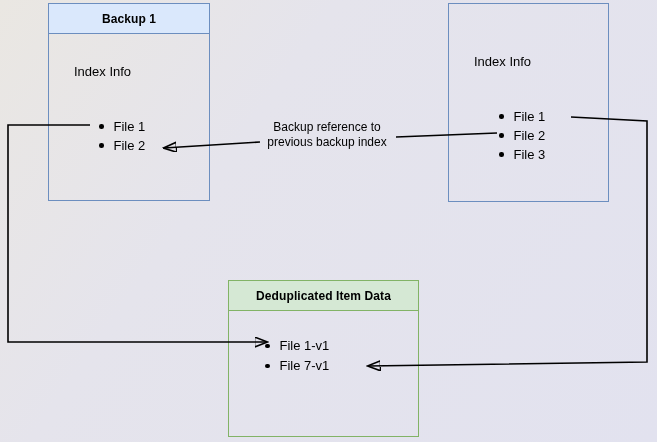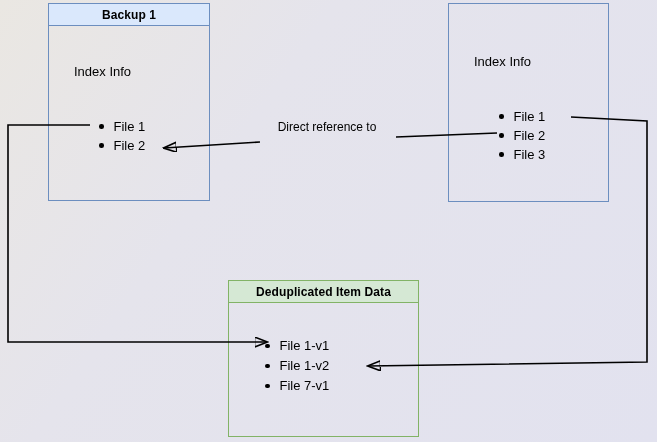--- a/index.html
+++ b/index.html
@@ -21,21 +21,21 @@
   .box {
     position: absolute;
     box-sizing: border-box;
     background: transparent;
     z-index: 1;
   }
   .box.blue  { border: 1.5px solid var(--blue-border, #6c8ebf); }
   .box.green { border: 1.5px solid var(--green-border, #82b366); }
   .box-header {
     box-sizing: border-box;
-    height: 22px;
+    height: 30px;
     display: flex;
     align-items: center;
     justify-content: center;
     font-size: 12px;
     font-weight: 700;
     letter-spacing: 0.1px;
   }
   .box.blue  .box-header { background: var(--blue-fill, #dae8fc);  border-bottom: 1.5px solid var(--blue-border, #6c8ebf); }
   .box.green .box-header { background: var(--green-fill, #d5e8d4); border-bottom: 1.5px solid var(--green-border, #82b366); }
   .box-subtitle {
@@ -142,38 +142,35 @@
 
   <div class="box green" id="dedup-box" data-name="deduplicated-item-data-box">
     <div class="box-header" data-name="dedup-header">Deduplicated Item Data</div>
     <ul class="file-list wide" data-name="dedup-file-list">
         <li data-name="file-list-item">
           <span class="dot" data-name="bullet-icon"></span>
           <span data-name="file-label">File 1-v1</span>
         </li>
         <li data-name="file-list-item">
           <span class="dot" data-name="bullet-icon"></span>
-          <span data-name="file-label">File 1-v2</span>
-        </li>
-        <li data-name="file-list-item">
-          <span class="dot" data-name="bullet-icon"></span>
           <span data-name="file-label">File 7-v1</span>
         </li>
       </ul>
   </div>
 
   <svg class="edges" data-name="diagram-edges" viewBox="0 0 657 442">
     <defs>
       <marker id="arrowhead" markerUnits="userSpaceOnUse" markerWidth="14" markerHeight="12" refX="12.5" refY="5" orient="auto">
         <path d="M0 0 L13 5 L0 10 Z" fill="#000" stroke="none"></path>
       </marker>
     </defs>
     <path data-name="edge-backup1-to-dedup" d="M90 125 L8 125 L8 342 L267 342" marker-end="url(#arrowhead)"></path>
     <path data-name="edge-backup2-to-backup1-right-segment" d="M497 133 L396 137"></path>
     <path data-name="edge-backup2-to-backup1-left-segment" d="M260 142 L164 148" marker-end="url(#arrowhead)"></path>
     <path data-name="edge-backup2-to-dedup" d="M571 117 L647 121 L647 362 L368 366" marker-end="url(#arrowhead)"></path>
   </svg>
 
   <div class="edge-label" data-name="edge-label-direct-reference">
-    <div data-name="edge-label-line1">Direct reference to</div>
+    <div data-name="edge-label-line1">Backup reference to</div>
+    <div data-name="edge-label-line2">previous backup index</div>
   </div>
 
 </div>
 
 </body></html>

